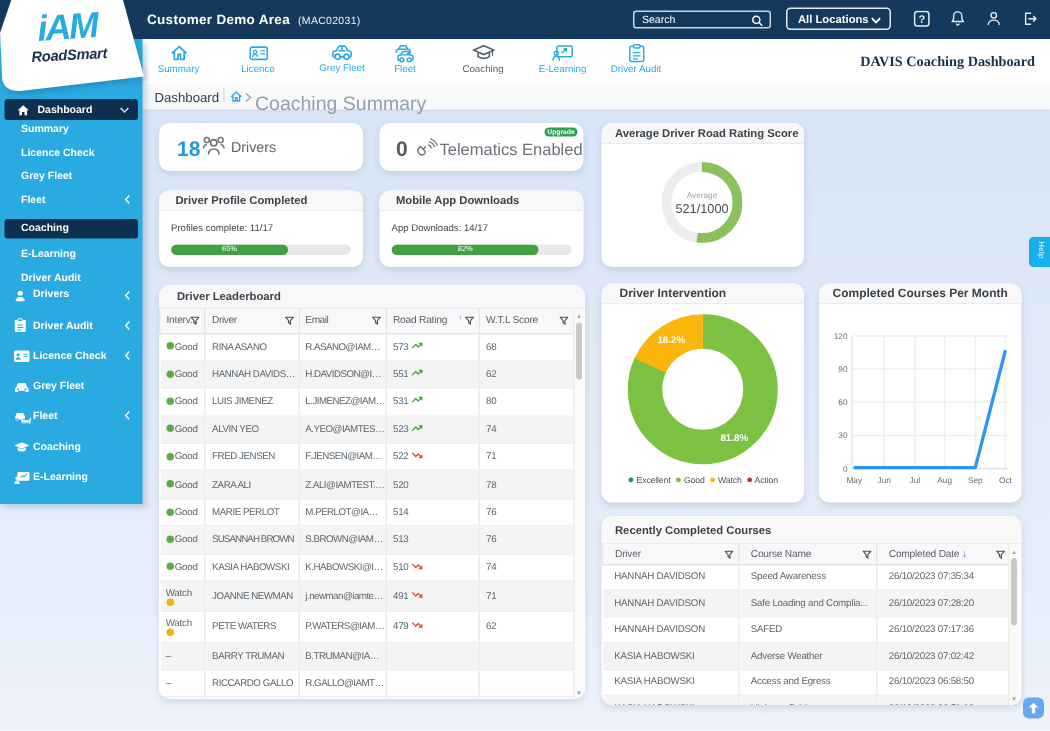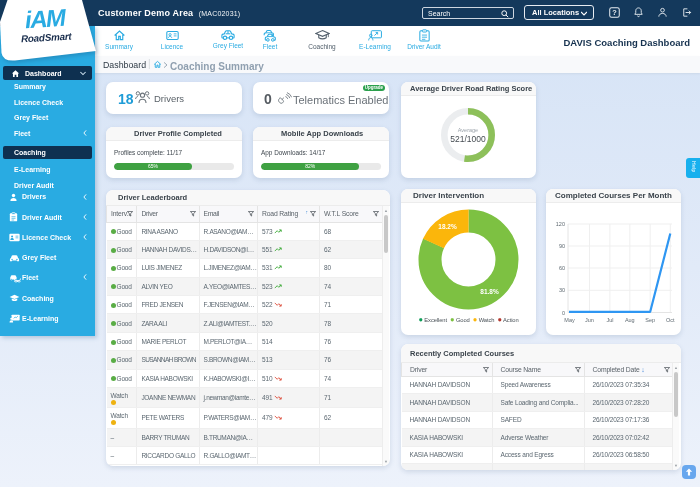--- a/index.html
+++ b/index.html
@@ -10,34 +10,34 @@
 #title{position:absolute;left:98px;top:8px;color:#fff;font-size:9px;font-weight:bold;letter-spacing:.2px;}
 #title .mac{font-weight:normal;font-size:7px;opacity:.95;}
 #search{position:absolute;left:422px;top:7px;width:92px;height:12px;border:1px solid #cdd6e0;border-radius:2px;color:#fff;font-size:7px;line-height:11px;padding-left:5px;}
 #allloc{position:absolute;left:524px;top:5px;width:70px;height:15px;border:1px solid #e6ebf1;border-radius:3px;color:#fff;font-size:7.5px;font-weight:bold;line-height:14px;padding-left:7px;}
 .hico{position:absolute;top:7px;color:#e8edf2;}
 
 #nav{position:absolute;top:26px;left:0;width:700px;height:30px;background:#fff;}
 .navitem{position:absolute;top:3px;text-align:center;color:#29abe2;font-size:6.5px;}
 .navitem svg{display:block;margin:0 auto 1px auto;}
 .navitem.active{color:#53606c;}
-#davis{position:absolute;right:10px;top:11px;font-size:9.5px;font-weight:bold;color:#16324f;}
+#davis{position:absolute;right:10px;top:11px;font-size:9.5px;font-weight:bold;color:#16324f;font-family:Liberation Serif, serif;}
 
 #crumb{position:absolute;top:56px;left:95px;width:605px;height:17px;background:#f8f9fb;box-shadow:0 1px 2px rgba(0,0,0,.06);}
 #crumb .db{position:absolute;left:8px;top:3.5px;font-size:8.8px;color:#2f3b46;}
 #crumb .sep{position:absolute;left:53px;top:2px;color:#d6dade;font-size:10px;}
-#crumb .cs{position:absolute;left:75px;top:5px;font-size:10px;color:#90a0b0;font-weight:bold;}
+#crumb .cs{position:absolute;left:75px;top:5px;font-size:13px;color:#90a0b0;}
 
 #sidebar{position:absolute;top:26px;left:0;width:95px;height:310px;background:#29abe2;box-shadow:2px 2px 4px rgba(30,90,140,.25);}
 .srow{position:absolute;left:3px;width:89px;height:14px;background:#0e3050;border-radius:2px;color:#fff;}
 .slab{position:absolute;color:#fff;font-size:7px;font-weight:bold;white-space:nowrap;}
 .sico{position:absolute;left:9px;}
 
 .card{position:absolute;background:#fff;border-radius:7px;box-shadow:0 2px 5px rgba(70,100,140,.18);}
-.chead{position:absolute;top:0;left:0;right:0;height:14px;background:#f8f8f8;border-bottom:1px solid #ececec;border-radius:7px 7px 0 0;font-size:7.5px;font-weight:bold;color:#3a434b;line-height:14px;padding-left:28px;}
+.chead{position:absolute;top:0;left:0;right:0;height:14px;background:#f8f8f8;border-bottom:1px solid #ececec;border-radius:7px 7px 0 0;font-size:7.5px;font-weight:bold;color:#3a434b;line-height:14px;padding-left:11px;}
 .bignum{font-size:14px;font-weight:bold;}
 .progress{position:absolute;height:7px;background:#e9e9e9;border-radius:4px;overflow:hidden;}
 .pfill{height:7px;background:#3fa142;border-radius:4px;color:#fff;font-size:5px;text-align:center;line-height:7px;}
 
 table{border-collapse:collapse;table-layout:fixed;}
 .thead td{background:#f8f8fa;color:#5a6269;font-weight:normal;font-size:6.8px;border:1px solid #e4e4e4;border-top:none;}
 td{font-size:6.5px;color:#5b6770;letter-spacing:-0.15px;overflow:hidden;white-space:nowrap;text-overflow:ellipsis;padding:0 0 0 4px;border-right:1px solid #ececec;border-bottom:1px solid #efefef;position:relative;}
 td:last-child{border-right:none;}
 .r0{background:#fff;}
 .r1{background:#f4f4f4;}

